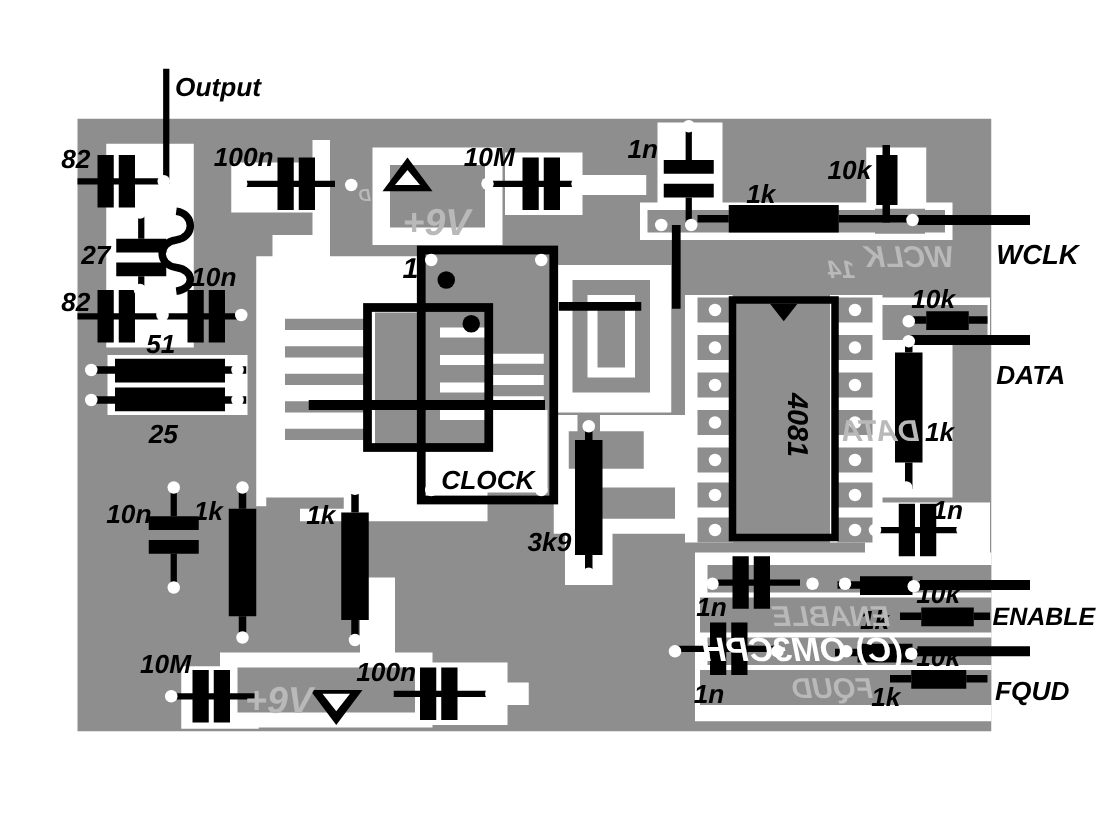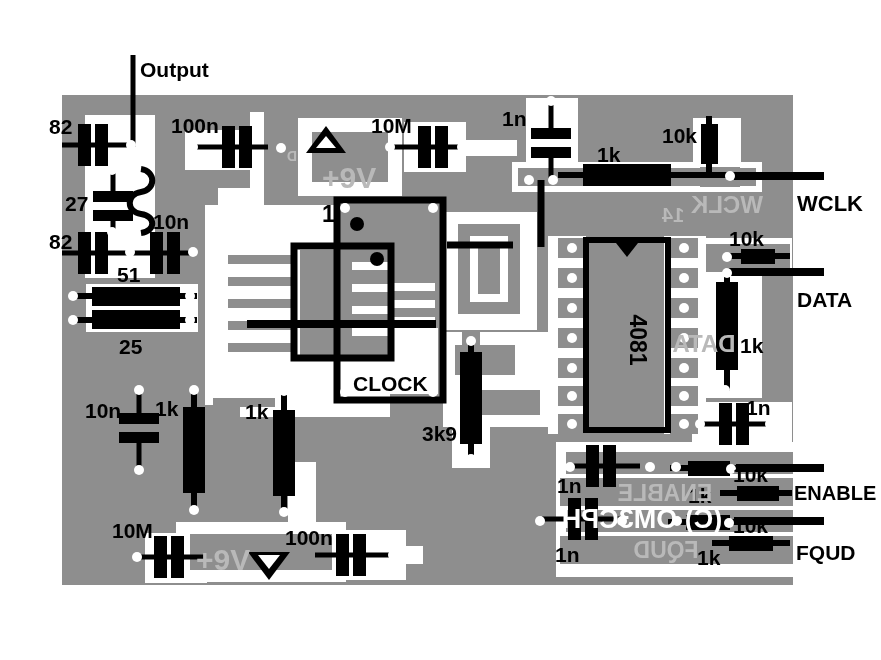--- a/index.html
+++ b/index.html
@@ -1,17 +1,17 @@
 <!DOCTYPE html>
 <html><head>
 <meta charset="utf-8">
 <style>
   html,body{margin:0;padding:0;background:#fff;}
   .stage{position:relative;width:881px;height:660px;background:#fff;overflow:hidden;
-         font-family:"Liberation Sans",sans-serif;}
+         font-family:"Liberation Sans",sans-serif;font-style:italic;}
   svg text{font-family:"Liberation Sans",sans-serif;font-weight:bold;}
 </style>
 </head>
 <body>
 
 <div class="stage">
   <svg id="pcb" width="881" height="660" viewBox="0 0 881 660">
       <rect x="62" y="95" width="731" height="490" fill="#8e8e8e"></rect>
       <rect x="85" y="115" width="70" height="163" fill="#ffffff"></rect>
       <rect x="86" y="284" width="112" height="48" fill="#ffffff"></rect>

